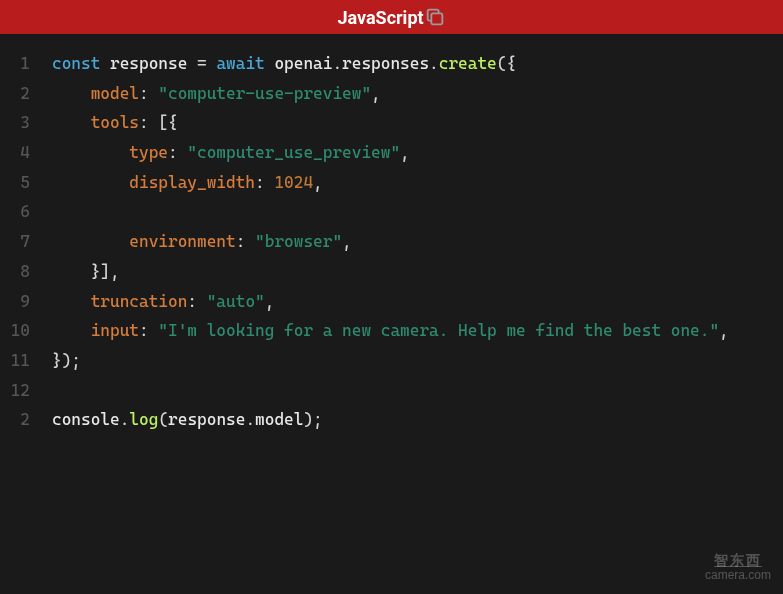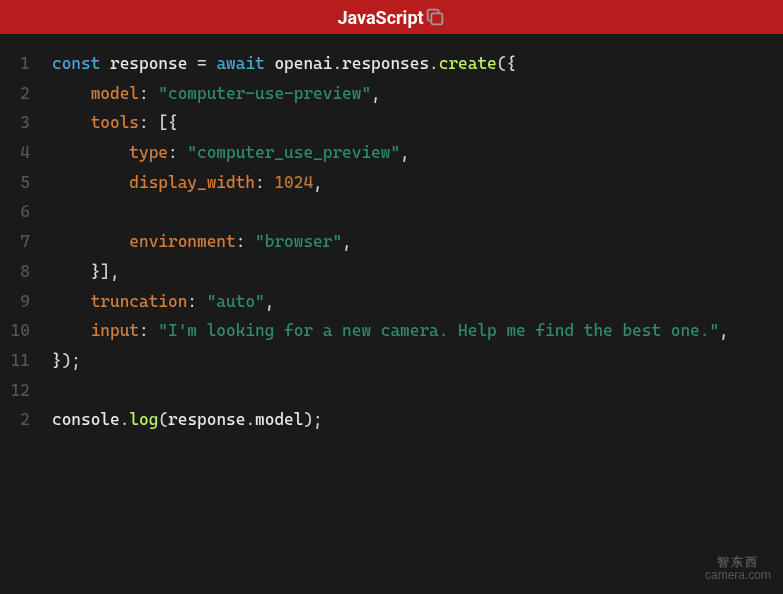--- a/index.html
+++ b/index.html
@@ -70,23 +70,24 @@
       position: absolute;
       right: 12px;
       bottom: 12px;
       color: rgba(255,255,255,0.25);
       font-family: sans-serif;
       font-size: 12px;
       text-align: center;
       line-height: 1.1;
     }
     .watermark .big {
-      font-size: 12px;
+      font-size: 14px;
       font-weight: bold;
       letter-spacing: 2px;
+      text-decoration: underline;
     }
   </style>
 </head>
 <body>
 
 <div class="header">
   <span class="lang-label">JavaScript</span>
   <svg class="copy-icon" viewBox="0 0 24 24">
     <rect x="8" y="8" width="12" height="12" rx="2"></rect>
     <path d="M16 8V6a2 2 0 0 0-2-2H6a2 2 0 0 0-2 2v8a2 2 0 0 0 2 2h2"></path>

